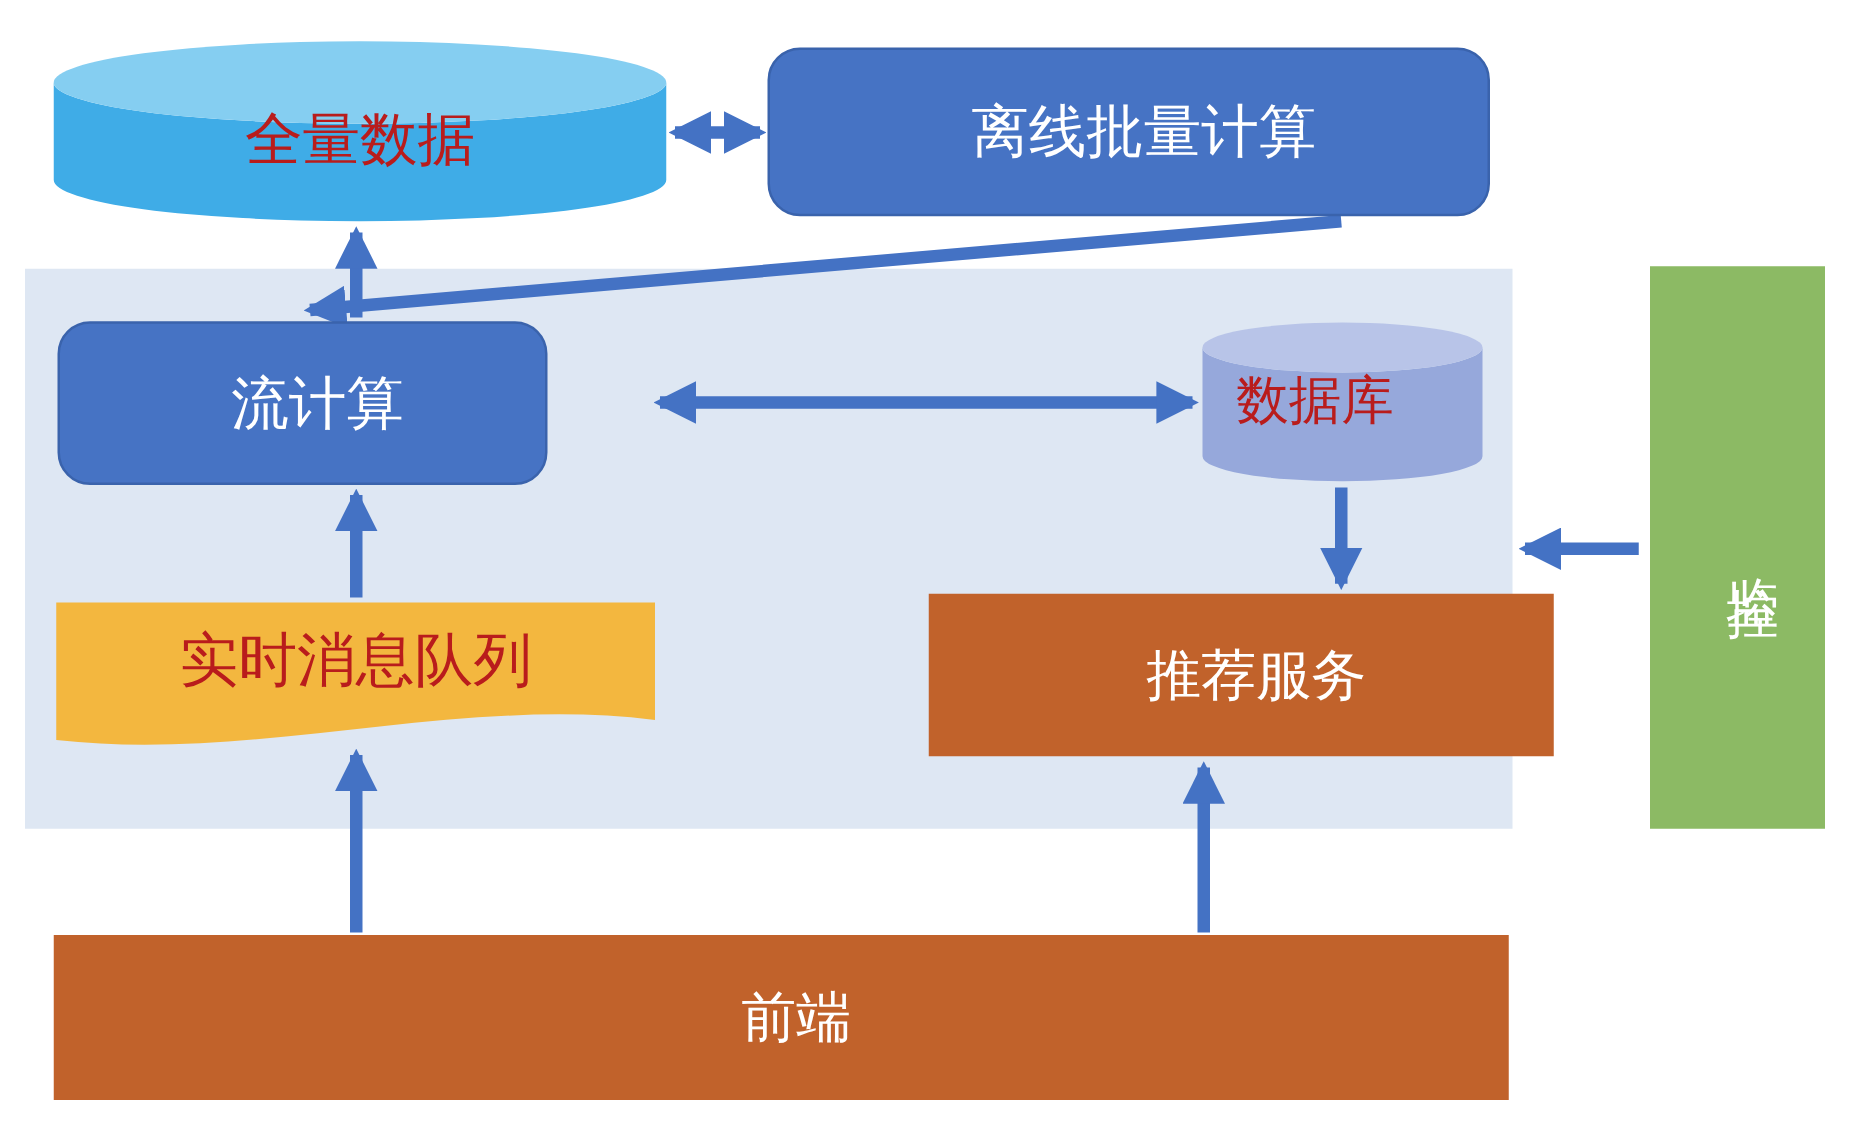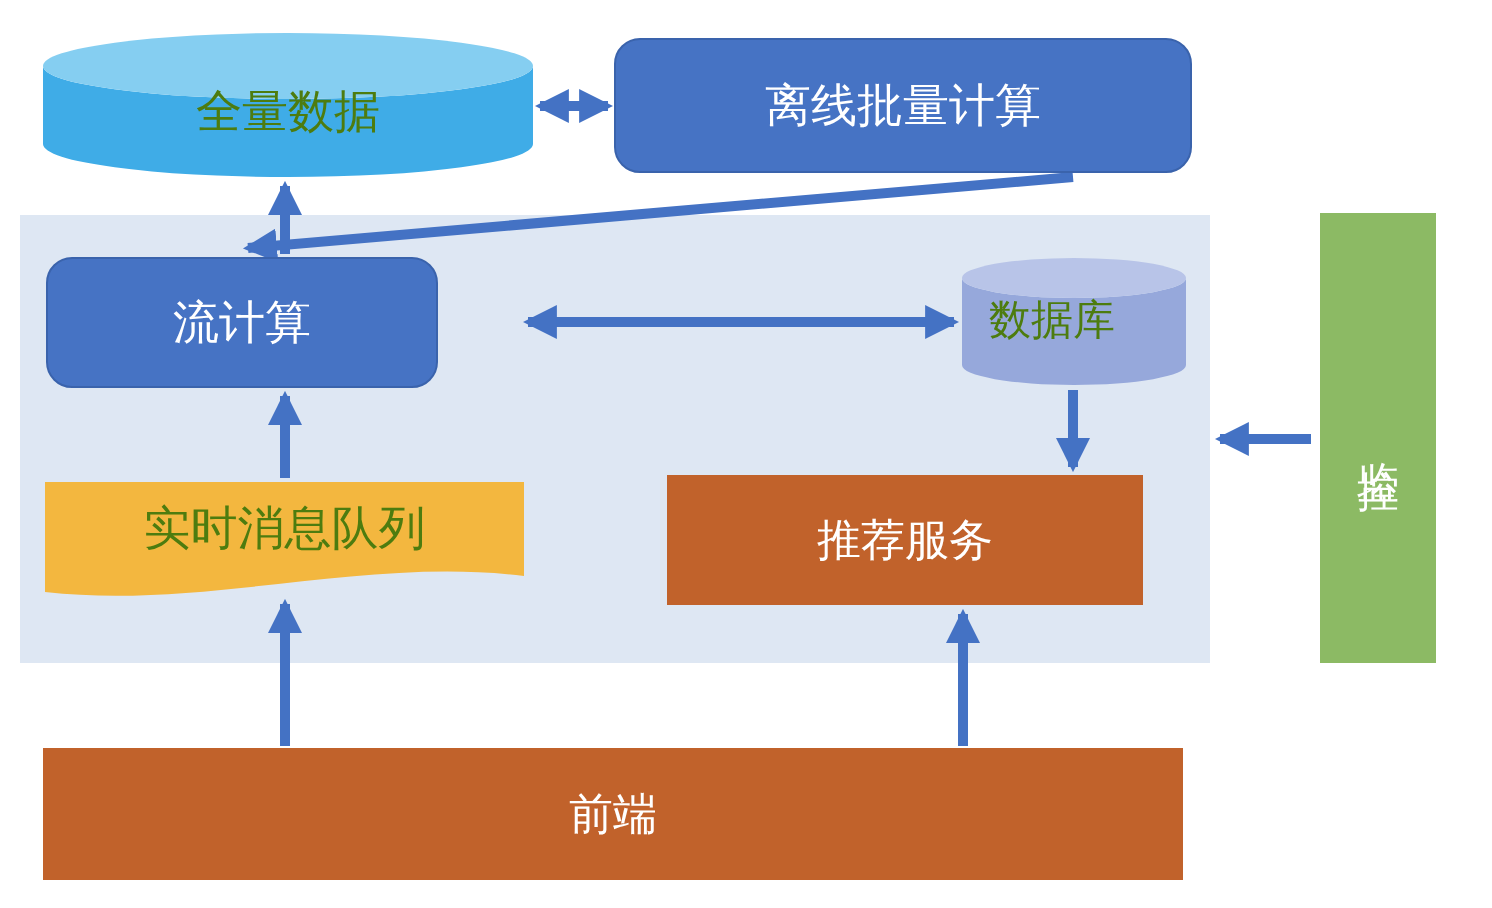--- a/index.html
+++ b/index.html
@@ -7,34 +7,34 @@
     position:relative;width:1492px;height:908px;background:#ffffff;overflow:hidden;
     font-family:"Liberation Sans","DejaVu Sans",sans-serif;
   }
   .panel{
     position:absolute;left:20px;top:215px;width:1190px;height:448px;
     background:#dee7f3;
   }
   svg.layer{position:absolute;left:0;top:0;width:1492px;height:908px;}
   .node{
     position:absolute;display:flex;align-items:center;justify-content:center;
-    color:#ffffff;text-align:center;
+    color:#ffffff;text-align:center;padding-left:24px;
   }
   .lbl{position:absolute;display:flex;align-items:center;justify-content:center;
-    color:#4d7c0f;text-align:center;}
+    color:#b91c1c;text-align:center;}
   .box-blue{
     background:#4673c4;border:2px solid #3a63ac;border-radius:26px;
     font-size:46px;box-sizing:border-box;
   }
   .box-offline{left:614px;top:38px;width:578px;height:135px;}
   .box-stream{left:46px;top:257px;width:392px;height:131px;}
   .lbl-fulldata{left:43px;top:82px;width:490px;height:60px;font-size:46px;}
   .lbl-database{left:962px;top:295px;width:180px;height:50px;font-size:42px;}
   .lbl-queue{left:45px;top:497px;width:479px;height:62px;font-size:47px;}
-  .box-recommend{left:667px;top:475px;width:476px;height:130px;background:#c1622b;font-size:44px;}
+  .box-recommend{left:743px;top:475px;width:476px;height:130px;background:#c1622b;font-size:44px;}
   .box-frontend{left:43px;top:748px;width:1140px;height:132px;background:#c1622b;font-size:44px;text-align:center;}
   .box-monitor{
     left:1320px;top:213px;width:116px;height:450px;background:#8cba64;font-size:42px;
     writing-mode:vertical-lr;text-orientation:upright;letter-spacing:10px;
   }
 </style>
 </head>
 <body>
 
 <div class="canvas">

